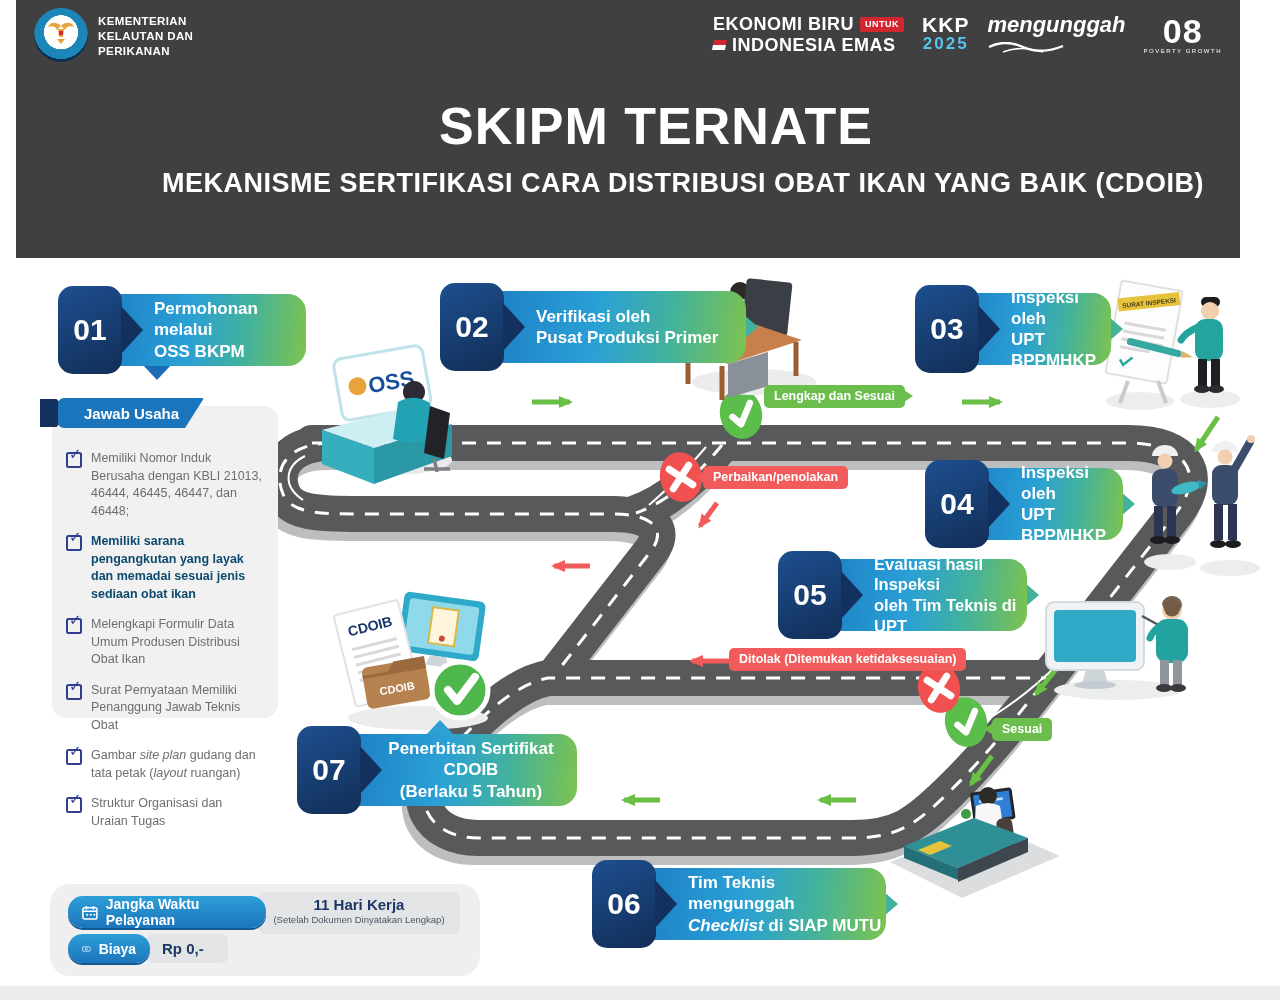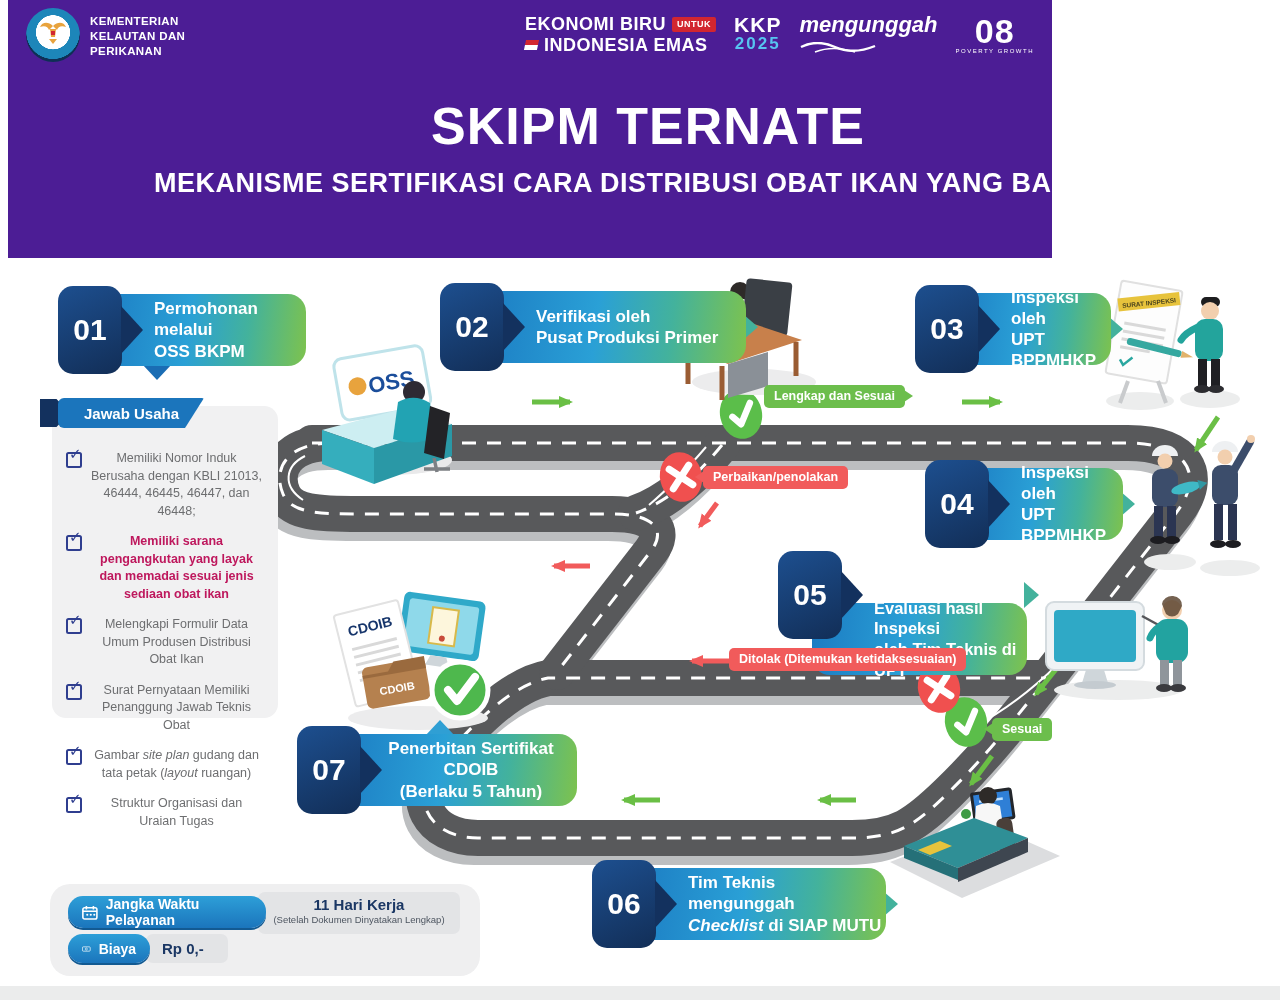--- a/index.html
+++ b/index.html
@@ -1,20 +1,20 @@
 <!DOCTYPE html>
 <html><head>
 <meta charset="utf-8">
 <style>
   html,body{margin:0;padding:0;}
   body{width:1280px;height:1000px;position:relative;overflow:hidden;
        font-family:"Liberation Sans","DejaVu Sans",sans-serif;background:#ffffff;}
   .abs{position:absolute;}
   
-  #header{position:absolute;left:8px;top:0;width:1044px;height:258px;background:#4c1d95;}
+  #header{position:absolute;left:16px;top:0;width:1224px;height:258px;background:#404040;}
   #ministry{position:absolute;left:18px;top:8px;display:flex;align-items:flex-start;gap:10px;}
   #logo-kkp{width:54px;height:54px;border-radius:50%;background:radial-gradient(circle at 50% 45%,#ffffff 0 42%,#1d86b9 43% 66%,#0e2f55 67% 100%);
             display:flex;align-items:center;justify-content:center;flex:none;}
   #ministry-text{color:#fff;font-size:11.5px;font-weight:bold;line-height:1.3;letter-spacing:.4px;margin-top:6px;}
   #title{position:absolute;left:0;top:96px;width:1280px;text-align:center;color:#fff;
          font-size:52px;font-weight:bold;letter-spacing:1px;}
   #subtitle{position:absolute;left:0;top:168px;width:1280px;text-align:center;color:#fff;
             font-size:27px;font-weight:bold;letter-spacing:.5px;margin-left:27px;}
   #brand-row{position:absolute;right:18px;top:14px;display:flex;align-items:flex-start;gap:18px;color:#fff;}
   .ek-line{font-size:18px;font-weight:bold;letter-spacing:.5px;display:flex;align-items:center;gap:6px;}
@@ -38,33 +38,33 @@
     background:linear-gradient(155deg,#1d4f8f,#122e57);color:#fff;font-weight:bold;font-size:30px;
     display:flex;align-items:center;justify-content:center;z-index:2;}
   .step .num::after{content:"";position:absolute;right:-21px;top:50%;margin-top:-24px;
     border-left:22px solid #13315e;border-top:24px solid transparent;border-bottom:24px solid transparent;}
   .tail{position:absolute;width:0;height:0;z-index:0;}
   .tail-down{border-left:15px solid transparent;border-right:15px solid transparent;border-top:16px solid #1a6db4;}
   .tail-right{border-top:13px solid transparent;border-bottom:13px solid transparent;border-left:15px solid #43b29c;}
   .tail-up{border-left:15px solid transparent;border-right:15px solid transparent;border-bottom:16px solid #2f9fd4;}
   .center .lbl{text-align:center;padding-left:48px;padding-right:14px;}
   
-  #req-panel{position:absolute;left:52px;top:406px;width:226px;height:312px;background:#f1f1f2;border-radius:14px;z-index:4;text-align:center;}
+  #req-panel{position:absolute;left:52px;top:406px;width:226px;height:312px;background:#f1f1f2;border-radius:14px;z-index:4;}
   #req-banner{position:absolute;left:52px;top:398px;width:152px;height:30px;z-index:6;}
   #req-banner .chev{position:absolute;left:-12px;top:1px;width:30px;height:28px;background:#13315e;
      clip-path:polygon(0 0,55% 0,100% 50%,55% 100%,0 100%);}
   #req-banner .bar{position:absolute;left:6px;top:0;width:146px;height:30px;background:#1b75bc;
      border-radius:6px 2px 2px 6px;clip-path:polygon(0 0,100% 0,87% 100%,0 100%);
      color:#fff;font-weight:bold;font-size:15px;display:flex;align-items:center;padding-left:26px;box-sizing:border-box;}
   #req-list{list-style:none;margin:0;padding:44px 16px 0 14px;}
   #req-list li{display:flex;gap:9px;margin-bottom:13px;}
   .chk{width:12px;height:12px;border:2.5px solid #2f3e8f;border-radius:2.5px;position:relative;flex:none;margin-top:2px;}
   .chk::after{content:"\2713";position:absolute;left:1px;top:-9px;font-size:15px;font-weight:bold;color:#2f3e8f;}
   .req-text{font-size:12.5px;color:#6d6e70;line-height:1.4;}
-  .req-text.bold{font-weight:bold;color:#be185d;}
+  .req-text.bold{font-weight:bold;color:#0c4a6e;}
   .req-text em{font-style:italic;}
   
   .badge{position:absolute;z-index:6;color:#fff;font-weight:bold;font-size:12.5px;height:23px;line-height:23px;
          padding:0 10px;border-radius:5px;white-space:nowrap;}
   .badge.green{background:#6cbe4c;}
   .badge.red{background:#f15b5b;}
   .pt-left-green{position:absolute;left:-8px;top:5px;border-top:6px solid transparent;border-bottom:6px solid transparent;border-right:9px solid #6cbe4c;}
   .pt-left-red{position:absolute;left:-8px;top:5px;border-top:6px solid transparent;border-bottom:6px solid transparent;border-right:9px solid #f15b5b;}
   .pt-right-green{position:absolute;right:-8px;top:5px;border-top:6px solid transparent;border-bottom:6px solid transparent;border-left:9px solid #6cbe4c;}
   
@@ -379,21 +379,21 @@
 <div class="step" style="left:925px;top:460px;">
   <div class="lbl" style="width:164px;">
     <span>Inspeksi oleh</span>
       <span>UPT BPPMHKP</span>
     </div>
   <div class="num">04</div>
   <span class="tail tail-right" style="left:195px;top:31px;"></span>
 </div>
 
 <div class="step" style="left:778px;top:551px;">
-  <div class="lbl" style="width:215px;font-size:16.5px;margin-top:44px;">
+  <div class="lbl" style="width:215px;font-size:16.5px;">
     <span>Evaluasi hasil Inspeksi</span>
       <span>oleh Tim Teknis di UPT</span>
     </div>
   <div class="num">05</div>
   <span class="tail tail-right" style="left:246px;top:31px;"></span>
 </div>
 
 <div class="step" style="left:592px;top:860px;">
   <div class="lbl" style="width:260px;">
     <span>Tim Teknis mengunggah</span>

